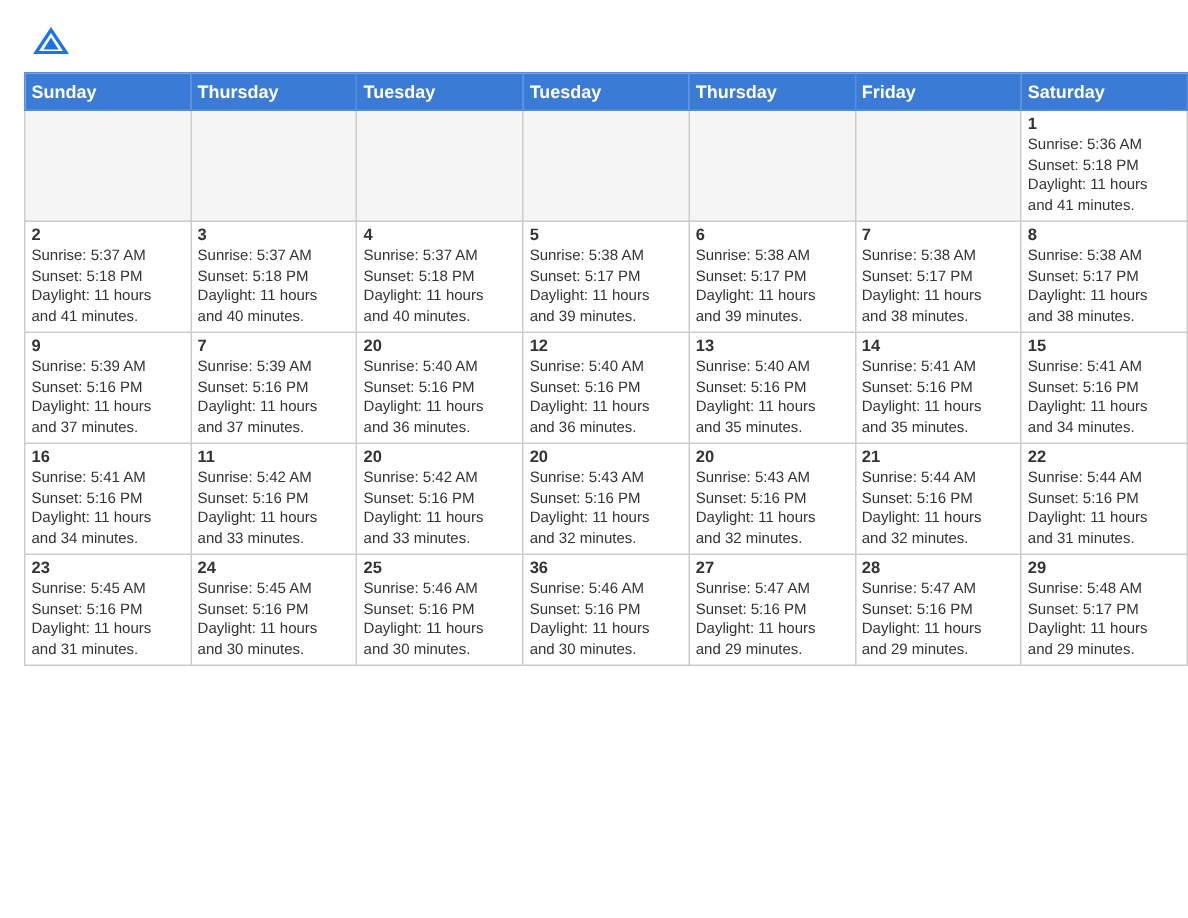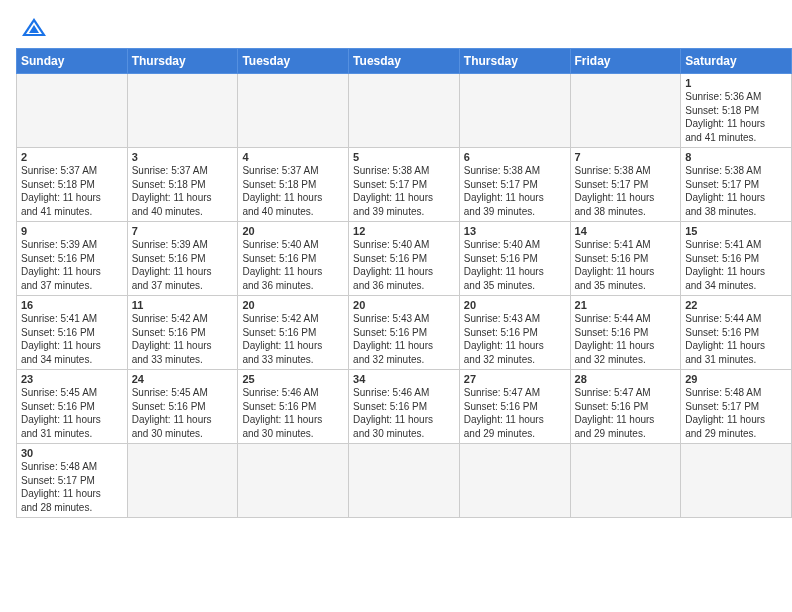--- a/index.html
+++ b/index.html
@@ -238,43 +238,31 @@
           </td>
           <td>
             <span class="day-number">24</span>
             <div class="day-info">Sunrise: 5:45 AM<br>Sunset: 5:16 PM<br>Daylight: 11 hours<br>and 30 minutes.</div>
           </td>
           <td>
             <span class="day-number">25</span>
             <div class="day-info">Sunrise: 5:46 AM<br>Sunset: 5:16 PM<br>Daylight: 11 hours<br>and 30 minutes.</div>
           </td>
           <td>
-            <span class="day-number">34</span>
+            <span class="day-number">36</span>
             <div class="day-info">Sunrise: 5:46 AM<br>Sunset: 5:16 PM<br>Daylight: 11 hours<br>and 30 minutes.</div>
           </td>
           <td>
             <span class="day-number">27</span>
             <div class="day-info">Sunrise: 5:47 AM<br>Sunset: 5:16 PM<br>Daylight: 11 hours<br>and 29 minutes.</div>
           </td>
           <td>
             <span class="day-number">28</span>
             <div class="day-info">Sunrise: 5:47 AM<br>Sunset: 5:16 PM<br>Daylight: 11 hours<br>and 29 minutes.</div>
           </td>
           <td>
             <span class="day-number">29</span>
             <div class="day-info">Sunrise: 5:48 AM<br>Sunset: 5:17 PM<br>Daylight: 11 hours<br>and 29 minutes.</div>
           </td>
-        </tr>
-        <tr>
-          <td>
-            <span class="day-number">30</span>
-            <div class="day-info">Sunrise: 5:48 AM<br>Sunset: 5:17 PM<br>Daylight: 11 hours<br>and 28 minutes.</div>
-          </td>
-          <td class="empty"></td>
-          <td class="empty"></td>
-          <td class="empty"></td>
-          <td class="empty"></td>
-          <td class="empty"></td>
-          <td class="empty"></td>
         </tr>
       </tbody>
   </table>
 </div>
 
 </body></html>

